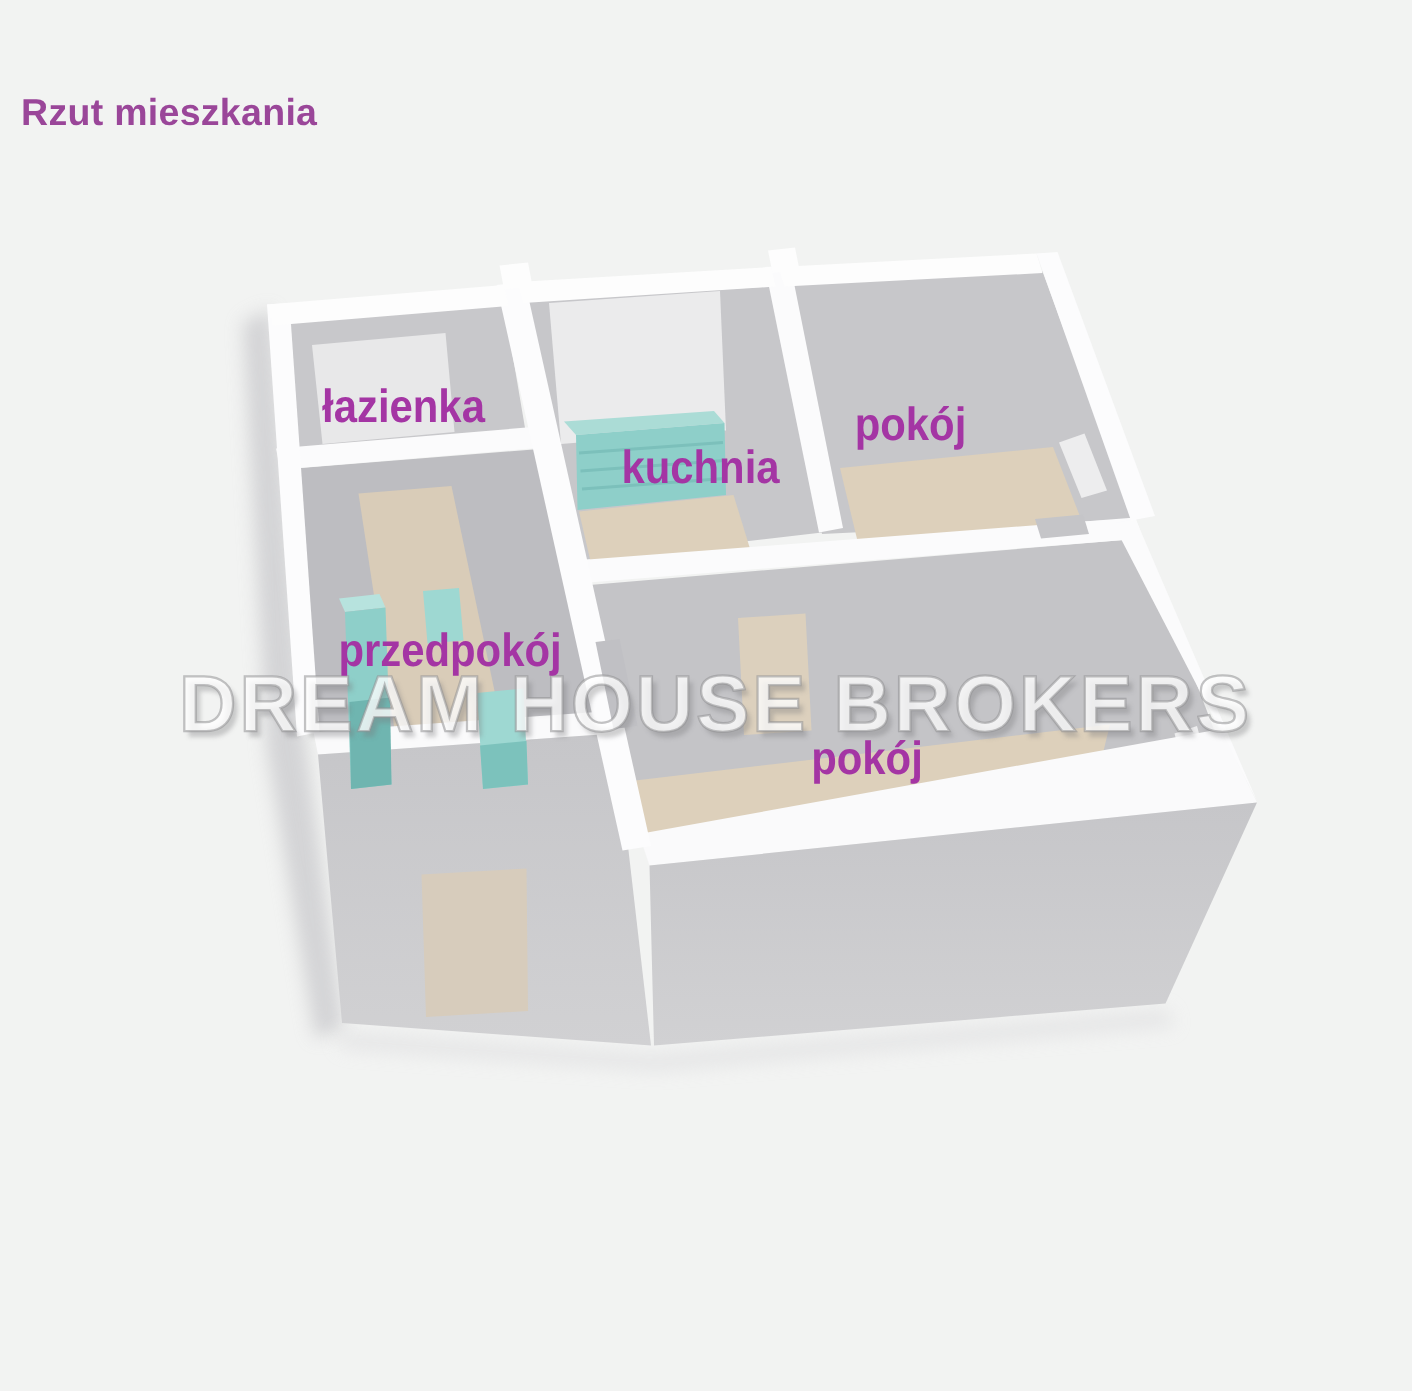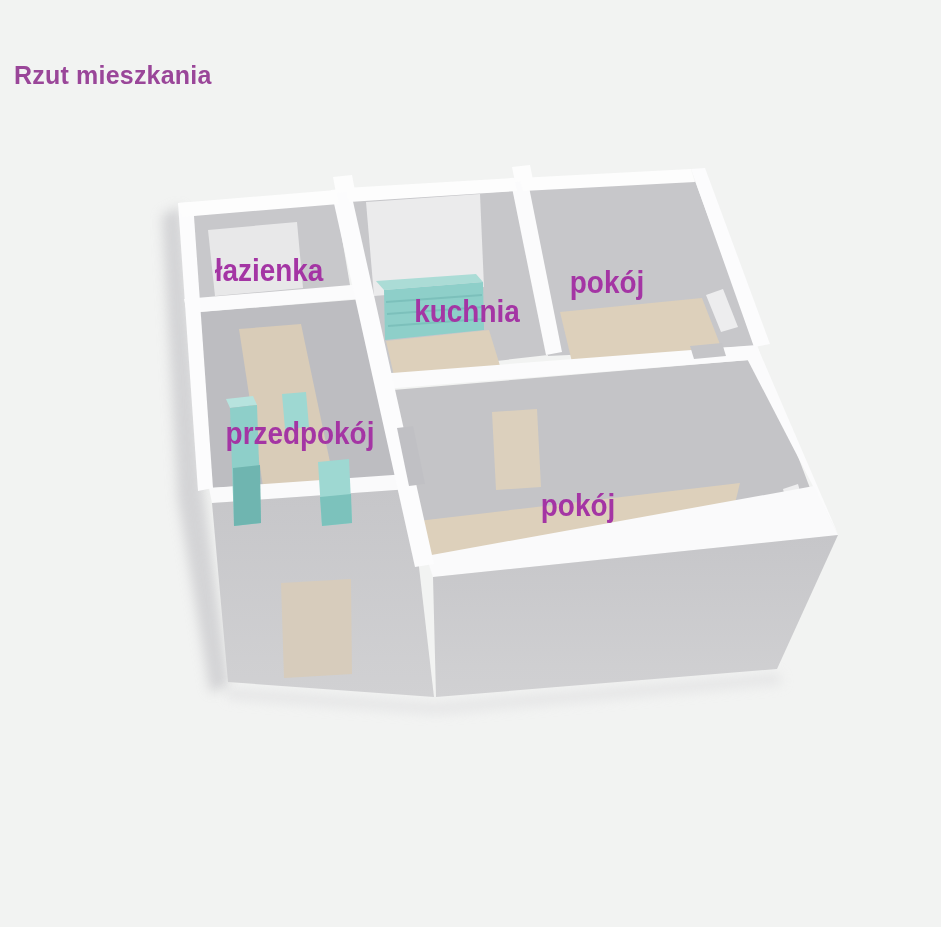--- a/index.html
+++ b/index.html
@@ -130,20 +130,21 @@
     <g>
       <polygon points="226,399 253,396 257,405 230,408" fill="#b7e3de"></polygon>
       <polygon points="230,408 257,405 261,523 234,526" fill="#8ecfc9"></polygon>
       <polygon points="233,468 260,465 261,523 234,526" fill="#6fb5b0"></polygon>
       <polygon points="282,394 306,392 309,427 285,429" fill="#9ed8d2"></polygon>
       <polygon points="318,462 349,459 352,523 322,526" fill="#9ed8d2"></polygon>
       <polygon points="320,497 351,494 352,523 322,526" fill="#7cc2bc"></polygon>
     </g>
   </svg>
 
+  <div class="watermark" style="left:477px; top:470px;">DREAM HOUSE BROKERS</div>
 
   <div class="room-label" style="left:269px; top:271px;">łazienka</div>
   <div class="room-label" style="left:467px; top:312px;">kuchnia</div>
   <div class="room-label" style="left:607px; top:283px;">pokój</div>
   <div class="room-label" style="left:300px; top:434px;">przedpokój</div>
   <div class="room-label" style="left:578px; top:506px;">pokój</div>
 
 </div>
 
 </body></html>

